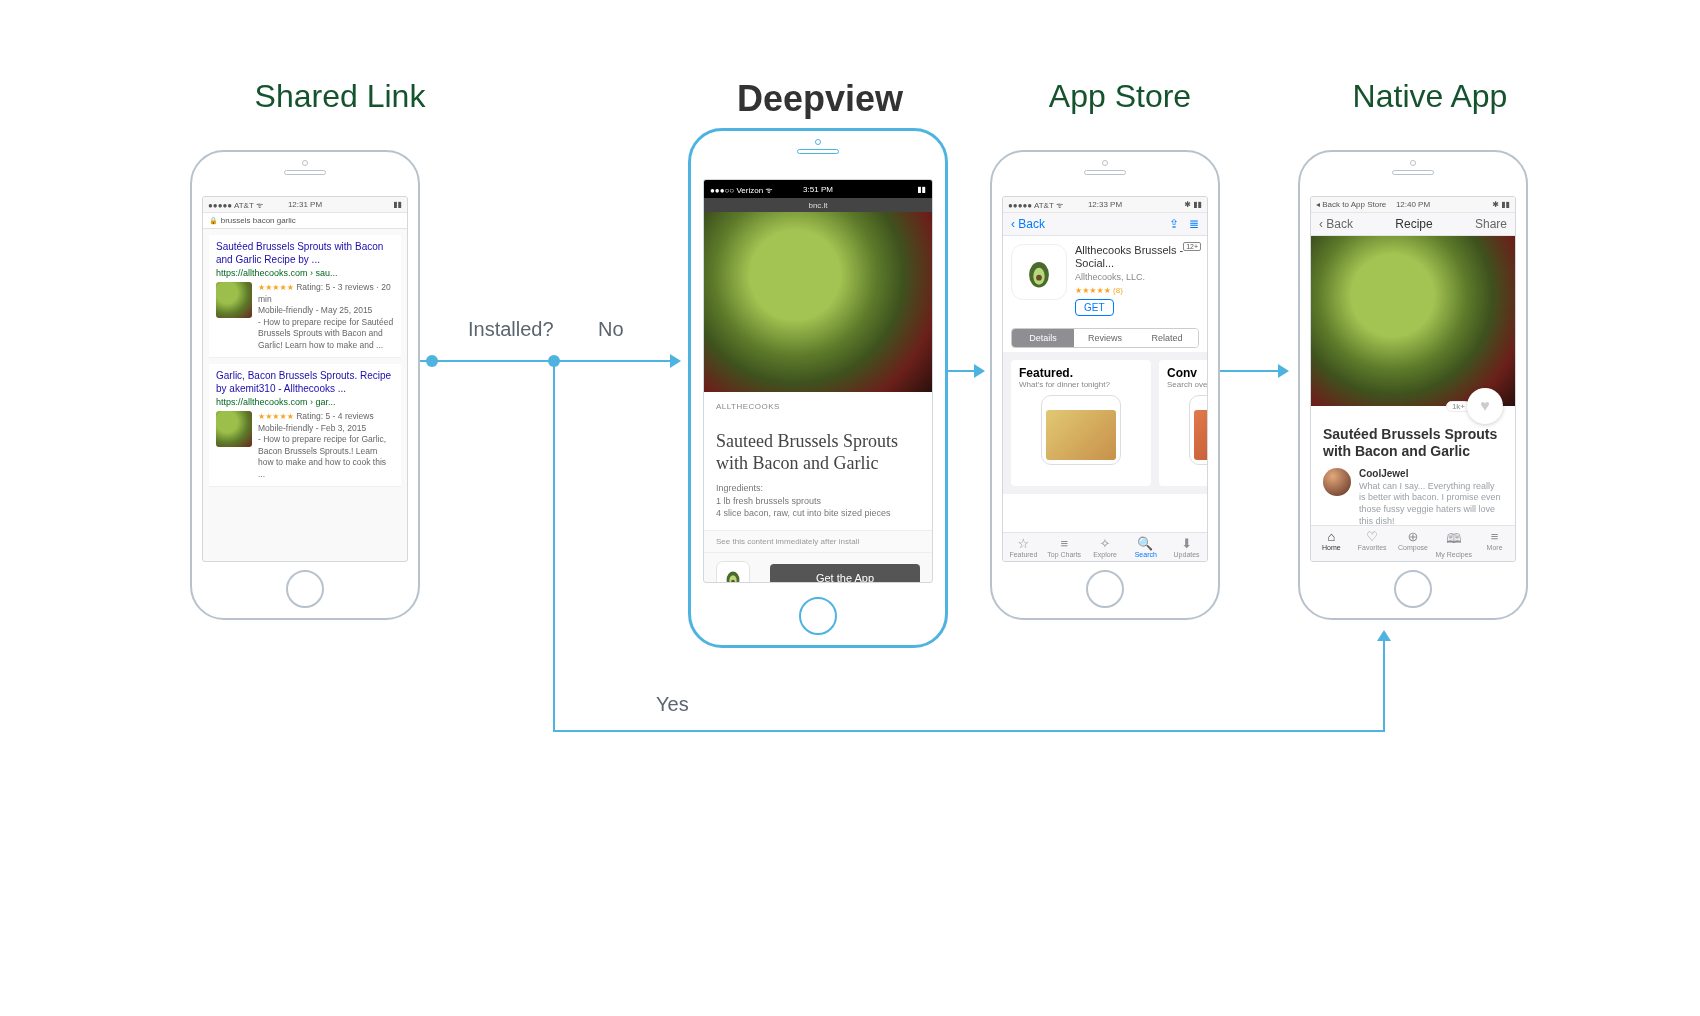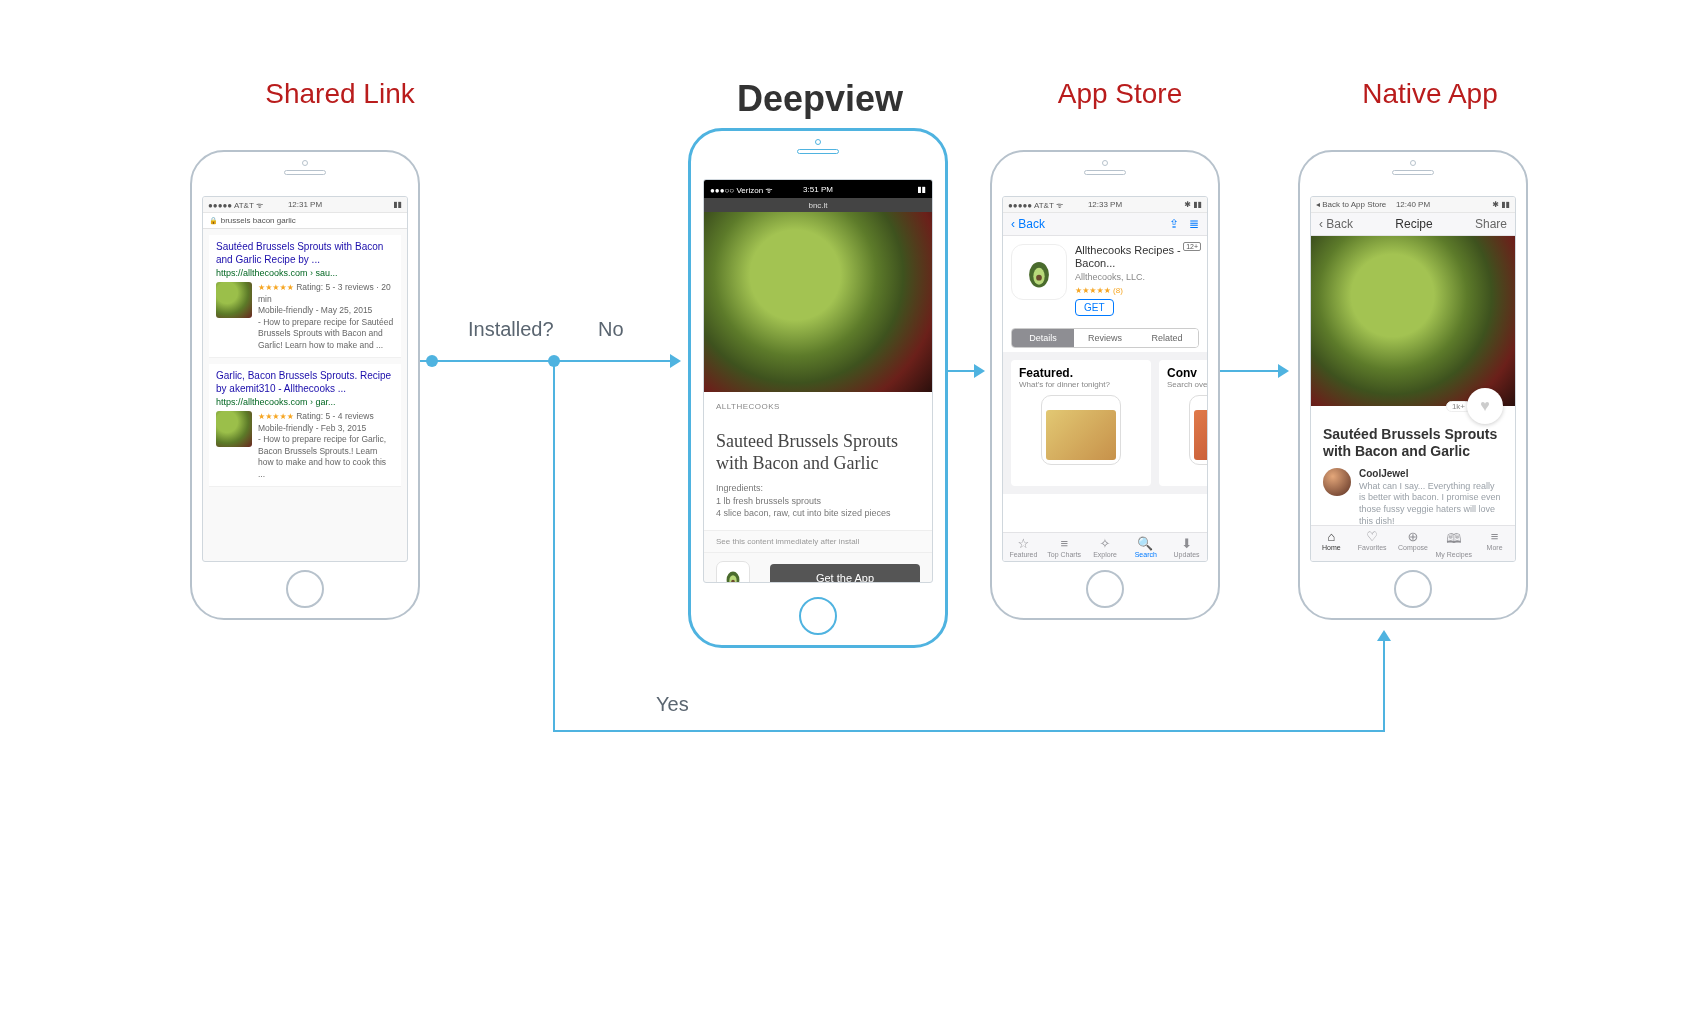--- a/index.html
+++ b/index.html
@@ -1,19 +1,19 @@
 <!DOCTYPE html>
 <html><head>
 <meta charset="utf-8">
 <style>
 * { box-sizing: border-box; margin: 0; padding: 0; }
 body { font-family: -apple-system, "Helvetica Neue", Arial, sans-serif; background: #fff; width: 1700px; height: 1016px; position: relative; }
 .stage { position: relative; width: 1440px; height: 850px; margin: 40px auto 0; }
 
-.col-label { position: absolute; top: 38px; font-size: 28px; color: #b91c1c; text-align: center; width: 240px; }
+.col-label { position: absolute; top: 38px; font-size: 32px; color: #14532d; text-align: center; width: 240px; }
 .label-1 { left: 90px; }
 .label-2 { left: 560px; font-size: 36px; font-weight: 700; color: #333; width: 260px; }
 .label-3 { left: 870px; }
 .label-4 { left: 1180px; }
 
 .phone { position: absolute; width: 230px; height: 470px; border: 2px solid #b7c2cc; border-radius: 34px; background: #fff; top: 110px; }
 .phone.big { width: 260px; height: 520px; border: 3px solid #4fb3e0; top: 88px; }
 .phone-1 { left: 60px; }
 .phone-2 { left: 558px; }
 .phone-3 { left: 860px; }
@@ -224,21 +224,21 @@
       </div>
       <div class="as-header" style="position:relative">
         <div class="as-ico">
           <svg width="34" height="34" viewBox="0 0 24 24">
               <ellipse cx="12" cy="14" rx="7" ry="9" fill="#4a6b2d"></ellipse>
               <ellipse cx="12" cy="15" rx="4" ry="6" fill="#b8d97a"></ellipse>
               <circle cx="12" cy="16" r="2" fill="#6b4a2d"></circle>
             </svg>
         </div>
         <div class="as-meta">
-          <div class="as-name">Allthecooks Recipes - Bacon...</div>
+          <div class="as-name">Allthecooks Brussels - Social...</div>
           <div class="as-pub">Allthecooks, LLC.</div>
           <div class="as-stars">★★★★★ (8)</div>
           <div class="as-get" style="display:inline-block">GET</div>
         </div>
         <div class="age-box" style="top:6px;right:6px">12+</div>
       </div>
       <div class="as-seg">
         <div class="act">Details</div>
         <div>Reviews</div>
         <div>Related</div>

